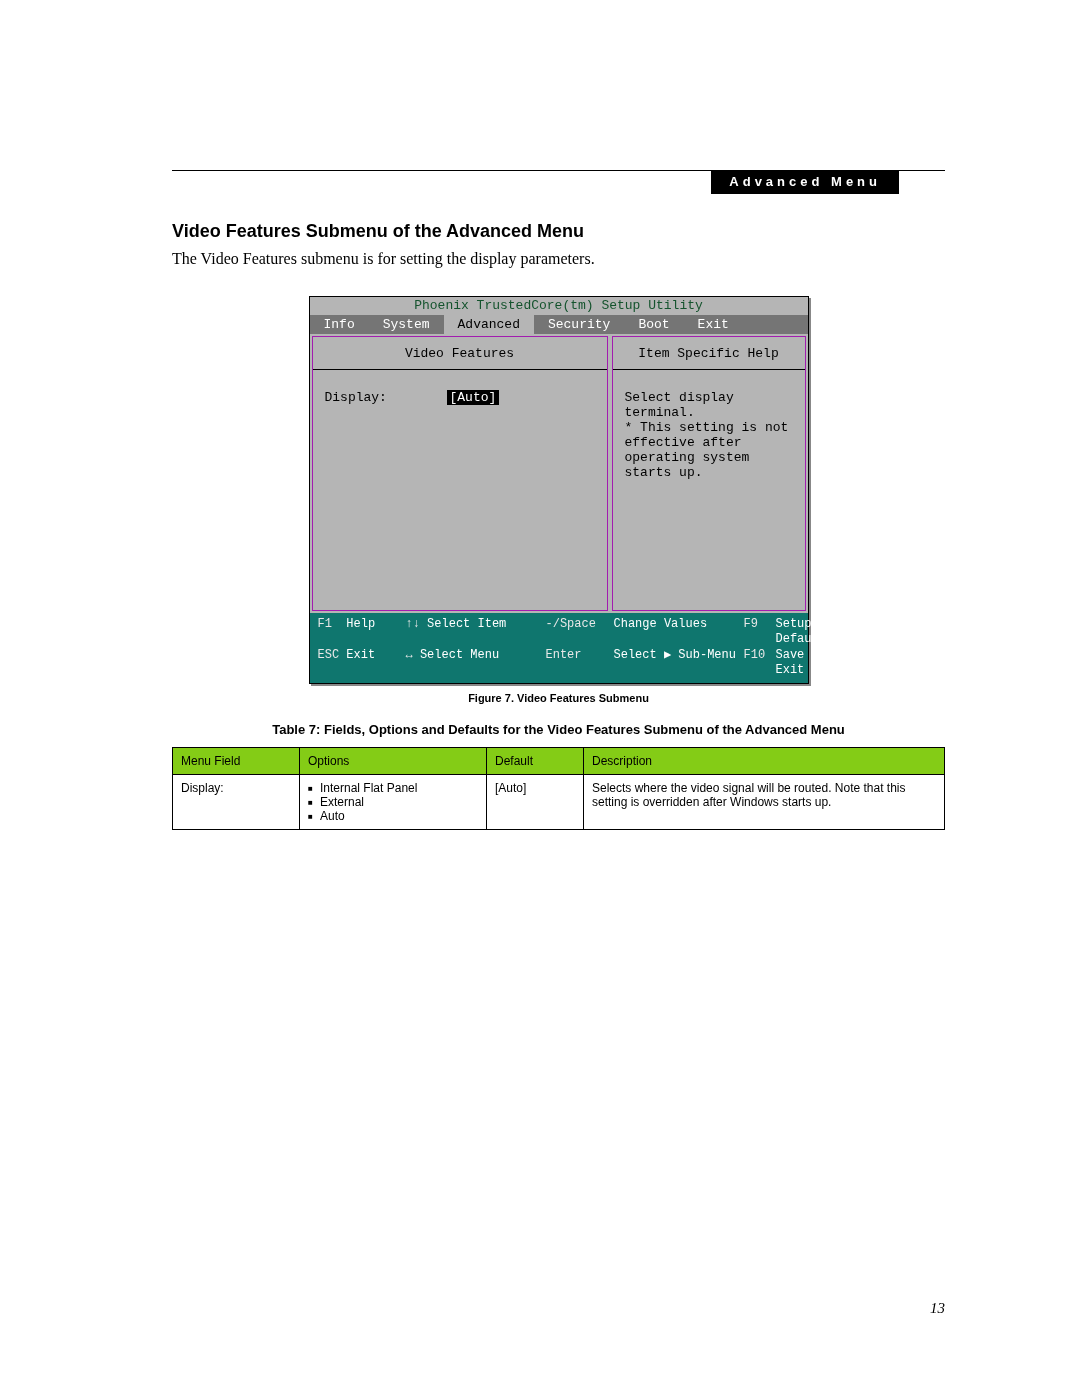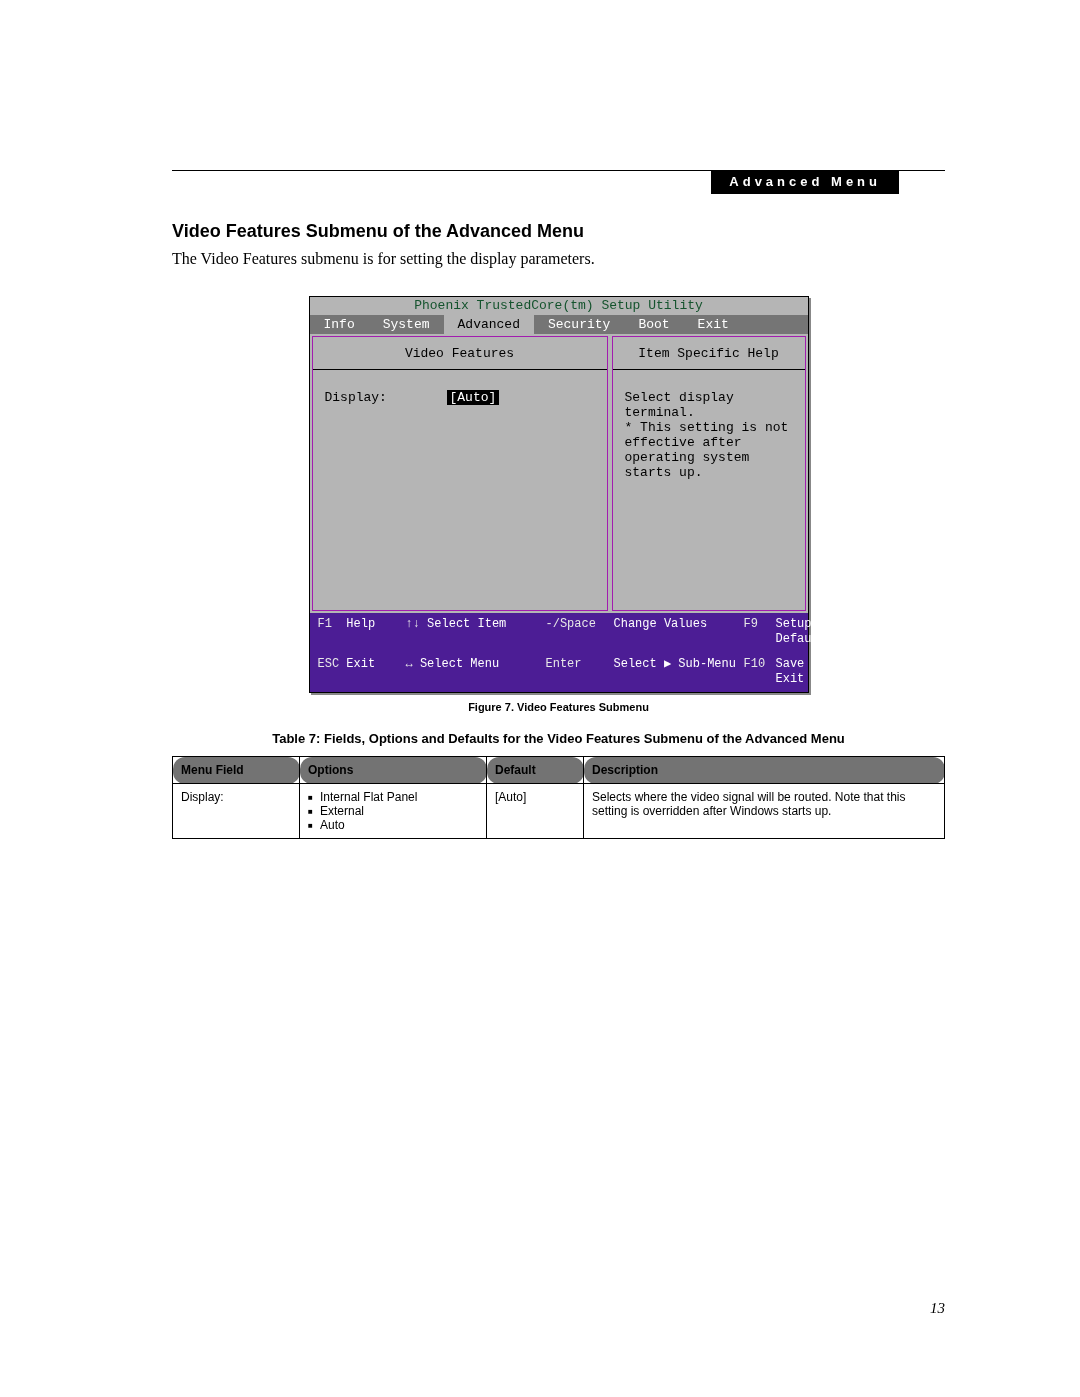--- a/index.html
+++ b/index.html
@@ -111,27 +111,27 @@
     color: #000;
   }
   .bios .row { display: flex; }
   .bios .label { flex: 0 0 122px; color:#000; }
   .bios .value-sel {
     background: #000;
     color: #fff;
     padding: 0 3px;
   }
   .bios .footer {
-    background: #4c1d95;
+    background: #0f766e;
     color: #fff;
     padding: 4px 8px 5px 8px;
     font-size: 12px;
     display: grid;
     grid-template-columns: 88px 140px 68px 130px 32px auto;
-    row-gap: 10px;
+    row-gap: 1px;
   }
   .bios .footer .k { color: #e8e8e8; }
 
   .figcap {
     text-align: center;
     font-family: Arial, Helvetica, sans-serif;
     font-size: 11px;
     font-weight: bold;
     margin: 8px 0 18px 0;
   }
@@ -149,23 +149,22 @@
     font-family: Arial, Helvetica, sans-serif;
     font-size: 12px;
   }
   table.opts th, table.opts td {
     border: 1px solid #000;
     padding: 6px 8px;
     vertical-align: top;
     text-align: left;
   }
   table.opts th {
-    background: #737373;
-    font-weight: bold;
-    border-radius: 12px;
+    background: #84cc16;
+    font-weight: normal;
   }
   table.opts td { background: #fff; }
   ul.sq {
     list-style: none;
     margin: 0;
     padding: 0;
   }
   ul.sq li::before {
     content: "\25A0";
     font-size: 8px;

